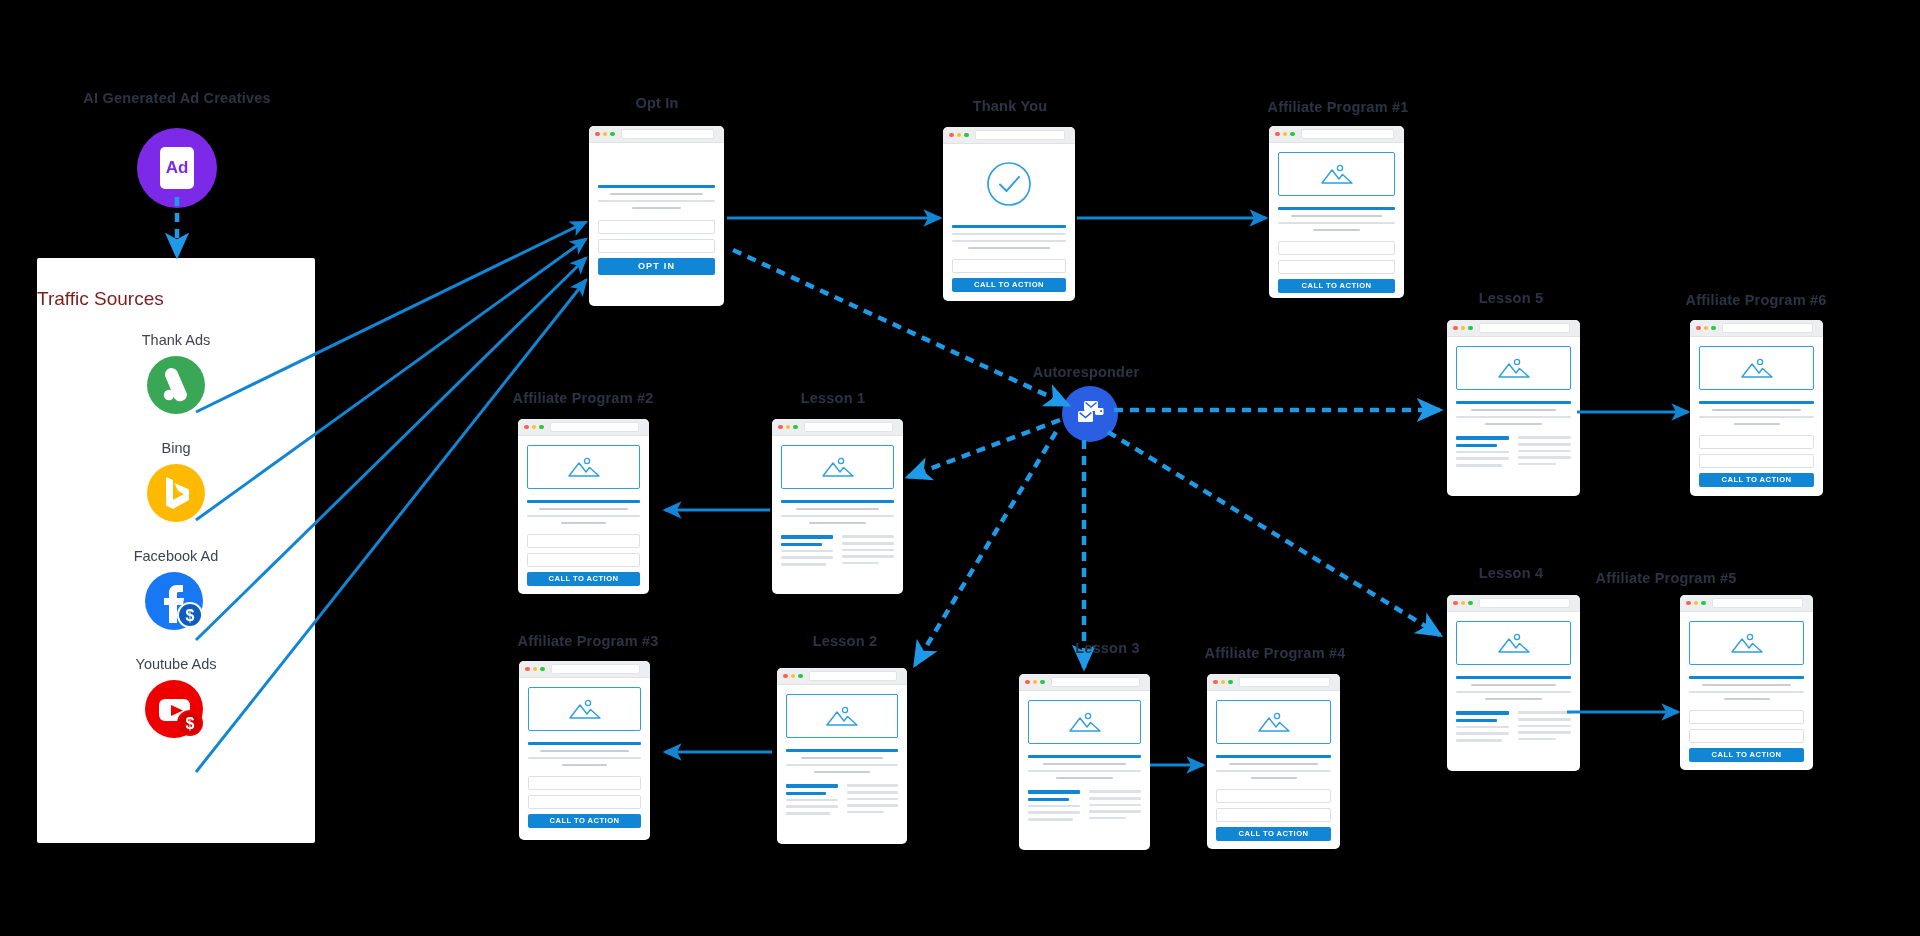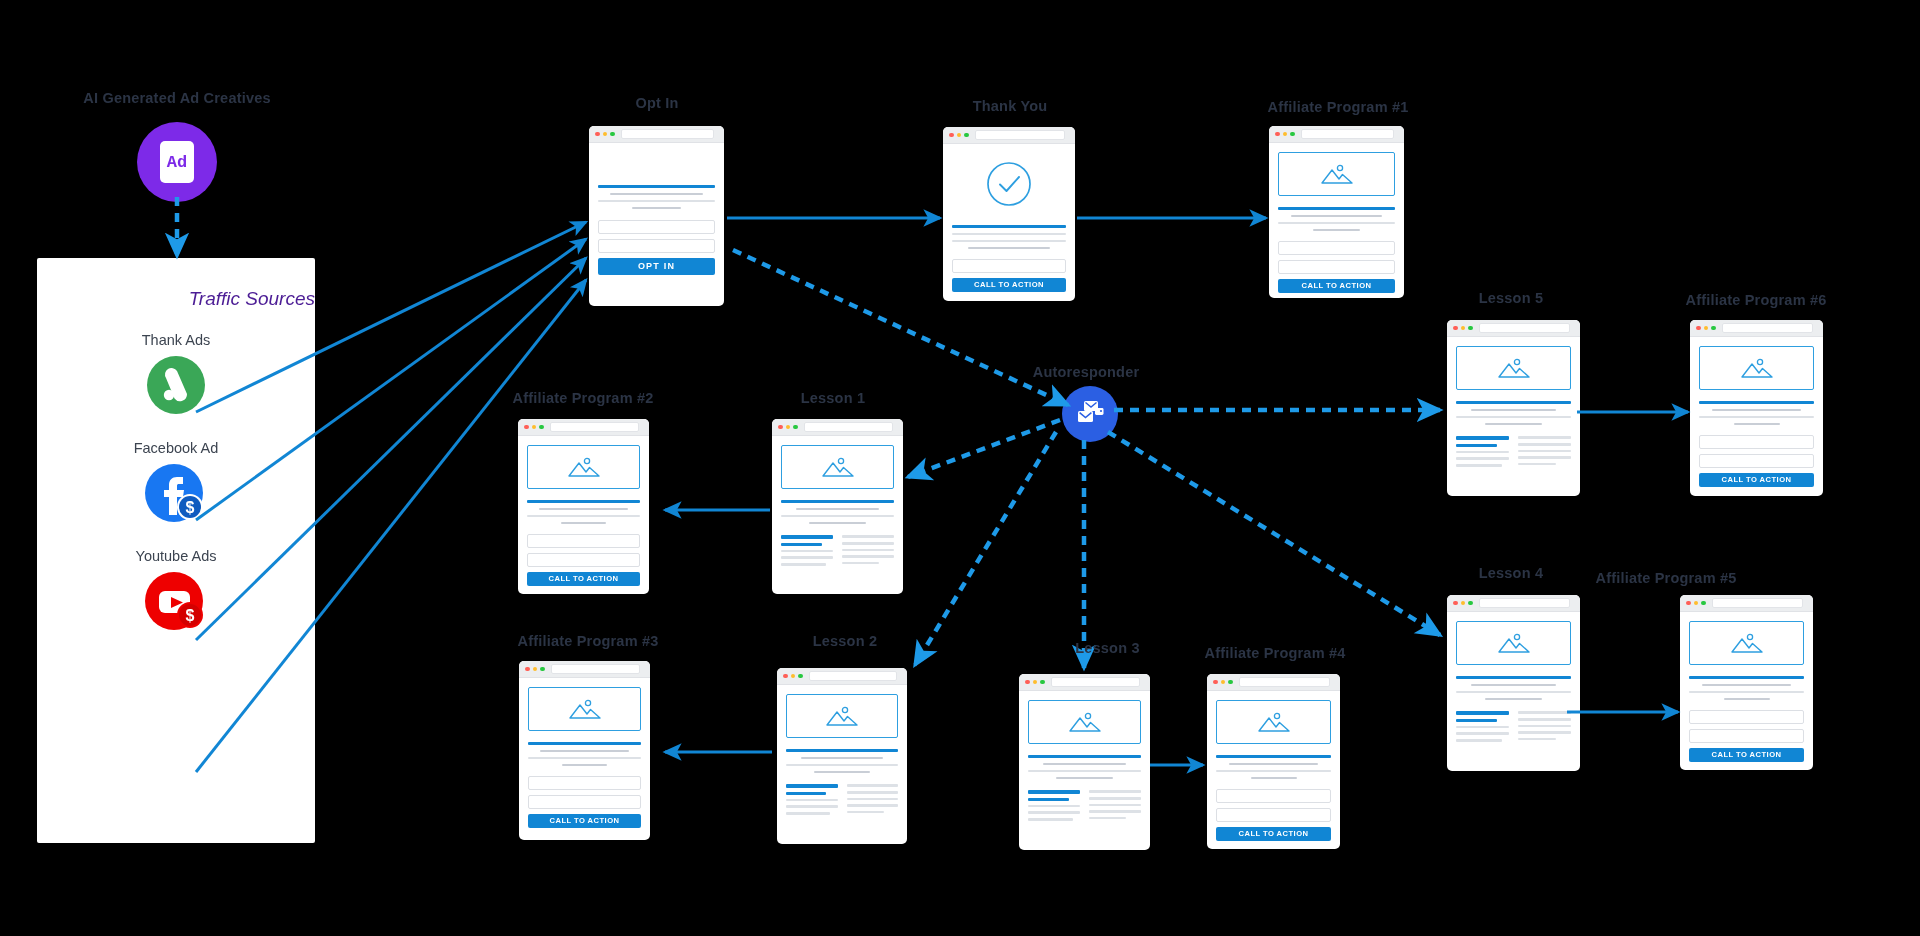--- a/index.html
+++ b/index.html
@@ -131,25 +131,24 @@
   .cols > div { flex: 1; display: flex; flex-direction: column; gap: 4px; }
   
   .check-wrap { display: flex; justify-content: center; margin: 8px 0 14px; }
   
   #traffic-panel {
     position: absolute;
     background: #ffffff;
     border-radius: 2px;
   }
   #traffic-panel .panel-title {
-    text-align: right;
-    color: #4c1d95;
+    text-align: left;
+    color: #7f1d1d;
     font-size: 19px;
     margin-top: 30px;
-    font-style: italic;
   }
   .src-item { text-align: center; margin-top: 22px; }
   .src-label {
     color: #3c4450;
     font-size: 14.5px;
     margin-bottom: 8px;
   }
   .src-icon { display: inline-block; }
   
   .round-node {
@@ -198,40 +197,49 @@
 
     <path d="M770,510 L665,510" stroke="#1186d4" stroke-width="3.2" fill="none" marker-end="url(#arrS)"></path>
     <path d="M772,752 L665,752" stroke="#1186d4" stroke-width="3.2" fill="none" marker-end="url(#arrS)"></path>
     <path d="M1150,765 L1203,765" stroke="#1186d4" stroke-width="3.2" fill="none" marker-end="url(#arrS)"></path>
     <path d="M1567,712 L1678,712" stroke="#1186d4" stroke-width="3.2" fill="none" marker-end="url(#arrS)"></path>
     <path d="M1577,412 L1688,412" stroke="#1186d4" stroke-width="3.2" fill="none" marker-end="url(#arrS)"></path>
   </svg>
 
   <div class="node-title" style="left:177px; top:90px;">AI Generated Ad Creatives</div>
 
-  <div id="ad-node" class="round-node" style="left:137px; top:122px; width:80px; height:80px;font-family:Liberation Mono, monospace;">
+  <div id="ad-node" class="round-node" style="left:137px; top:128px; width:80px; height:80px;">
     <div style="width:34px;height:42px;background:#fff;border-radius:5px;display:flex;align-items:center;justify-content:center;">
       <span style="color:#7d2ae8;font-size:17px;font-weight:bold;">Ad</span>
     </div>
   </div>
 
   <div id="traffic-panel" style="left:37px; top:258px; width:278px; height:585px;">
     <div class="panel-title">Traffic Sources</div>
 
     <div class="src-item">
       <div class="src-label">Thank Ads</div>
       <span class="src-icon">
         <svg width="58" height="58" viewBox="0 0 58 58">
           <circle cx="29" cy="29" r="29" fill="#3aa757"></circle>
           <path d="M30 15 L40 38 A7 7 0 0 1 27.5 42.5 L19 22 A6 6 0 0 1 30 15 Z" fill="#fff"></path>
           <circle cx="22" cy="39" r="5.2" fill="#fff"></circle>
         </svg>
       </span>
     </div>
 
+    <div class="src-item">
+      <div class="src-label">Bing</div>
+      <span class="src-icon">
+        <svg width="58" height="58" viewBox="0 0 58 58">
+          <circle cx="29" cy="29" r="29" fill="#ffb900"></circle>
+          <path d="M19 13 L26 16 L26 36 L37 30 L31 27 L27.5 19 L42 25.5 L42 36 L26 45 L19 41.5 Z" fill="#fff"></path>
+        </svg>
+      </span>
+    </div>
 
     <div class="src-item">
       <div class="src-label">Facebook Ad</div>
       <span class="src-icon">
         <svg width="62" height="58" viewBox="0 0 62 58">
           <circle cx="29" cy="29" r="29" fill="#1877f2"></circle>
           <path d="M33 20 h5 v-7 h-6 c-5 0-8 3-8 8 v5 h-5 v7 h5 v18 h8 V33 h6 l1-7 h-7 v-4 c0-1.5 .5-2 2-2 Z" fill="#fff"></path>
           <circle cx="45" cy="43" r="13" fill="#fff"></circle>
           <circle cx="45" cy="43" r="11" fill="#0f5bbf"></circle>
           <text x="45" y="49" font-family="Liberation Sans, sans-serif" font-size="16" font-weight="bold" fill="#fff" text-anchor="middle">$</text>

